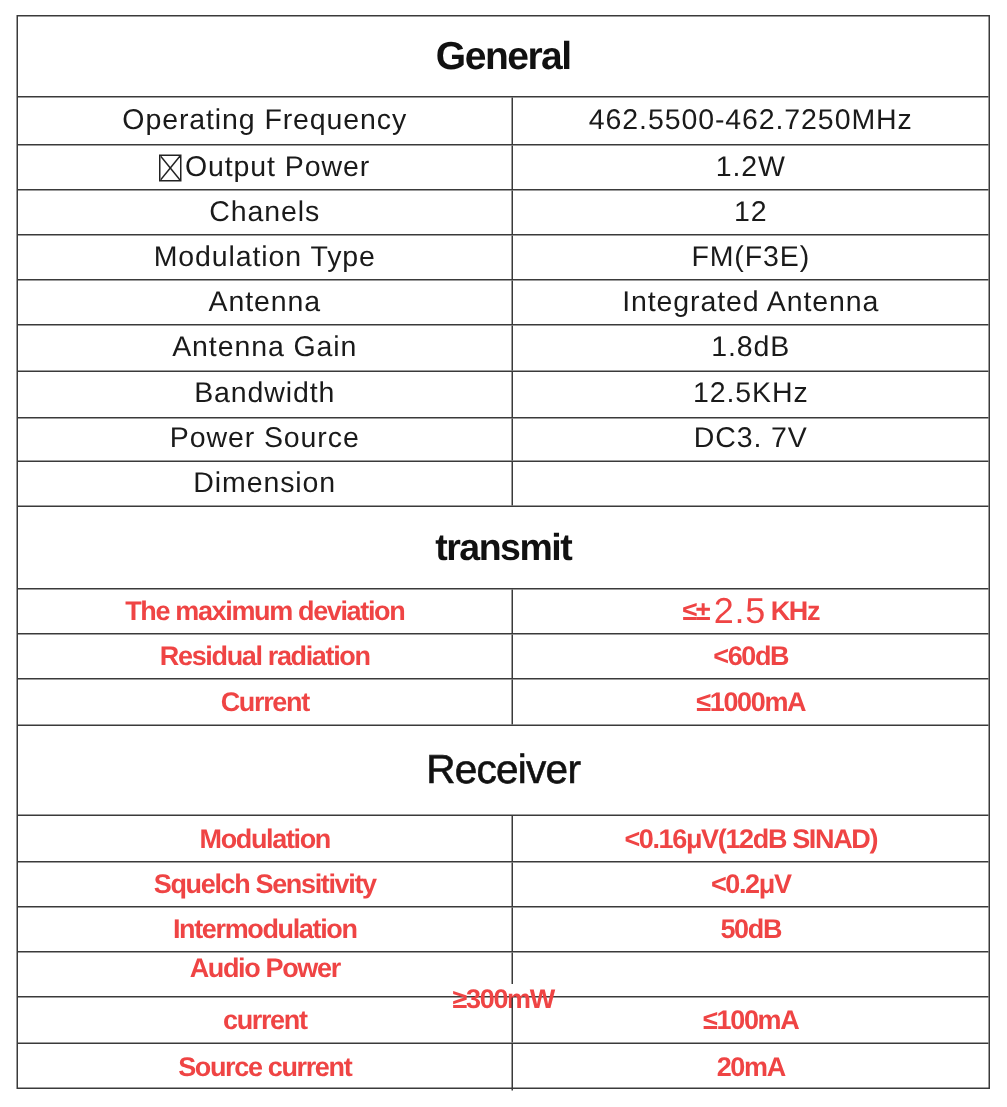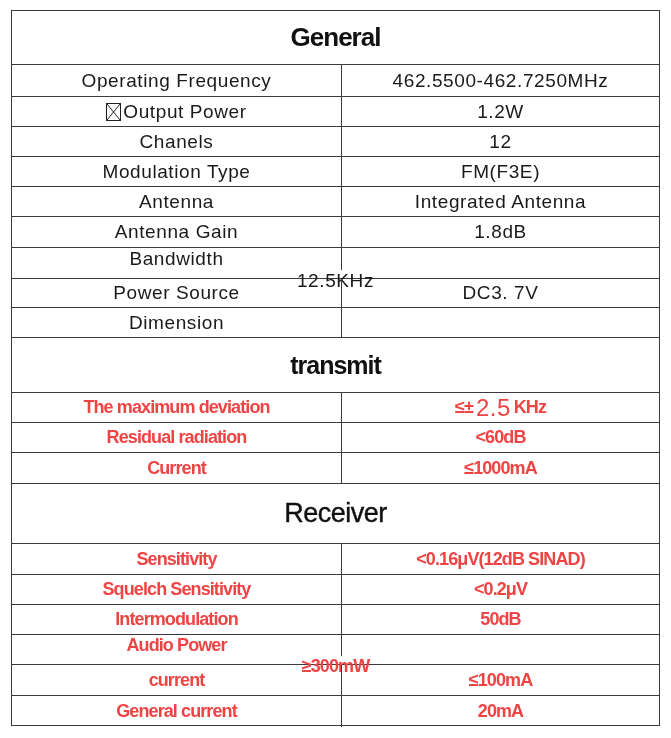--- a/index.html
+++ b/index.html
@@ -69,21 +69,21 @@
     <div class="cell value">FM(F3E)</div>
   </div>
   <div class="row light" style="top:176px;height:30px;">
     <div class="cell label">Antenna</div>
     <div class="cell value">Integrated Antenna</div>
   </div>
   <div class="row light" style="top:206px;height:31px;">
     <div class="cell label">Antenna Gain</div>
     <div class="cell value">1.8dB</div>
   </div>
-  <div class="row light" style="top:237px;height:31px;flex-direction:column;">
+  <div class="row light" style="top:237px;height:31px;">
     <div class="cell label">Bandwidth</div>
     <div class="cell value">12.5KHz</div>
   </div>
   <div class="row light" style="top:268px;height:29px;">
     <div class="cell label">Power Source</div>
     <div class="cell value">DC3. 7V</div>
   </div>
   <div class="row light" style="top:297px;height:30px;">
     <div class="cell label">Dimension</div>
   </div>
@@ -107,37 +107,37 @@
   <div class="row bold" style="top:442px;height:31px;">
     <div class="cell label">Current</div>
     <div class="cell value">≤1000mA</div>
   </div>
 
   <div class="section-header" style="top:473px;height:60px;font-size:27px;font-weight:normal;letter-spacing:-0.5px;-webkit-text-stroke:0.4px #111;">
     <span>Receiver</span>
   </div>
 
   <div class="row bold" style="top:533px;height:31px;">
-    <div class="cell label">Sensitivity</div>
+    <div class="cell label">Modulation</div>
     <div class="cell value">&lt;0.16μV(12dB SINAD)</div>
   </div>
   <div class="row bold" style="top:564px;height:30px;">
     <div class="cell label">Squelch Sensitivity</div>
     <div class="cell value">&lt;0.2μV</div>
   </div>
   <div class="row bold" style="top:594px;height:30px;">
     <div class="cell label">Intermodulation</div>
     <div class="cell value">50dB</div>
   </div>
   <div class="row bold" style="top:624px;height:30px;flex-direction:column;">
     <div class="cell label">Audio Power</div>
     <div class="cell value">≥300mW</div>
   </div>
   <div class="row bold" style="top:654px;height:31px;">
     <div class="cell label">current</div>
     <div class="cell value">≤100mA</div>
   </div>
   <div class="row bold last" style="top:685px;height:31px;">
-    <div class="cell label">General current</div>
+    <div class="cell label">Source current</div>
     <div class="cell value">20mA</div>
   </div>
 
 </div>
 
 </body></html>

